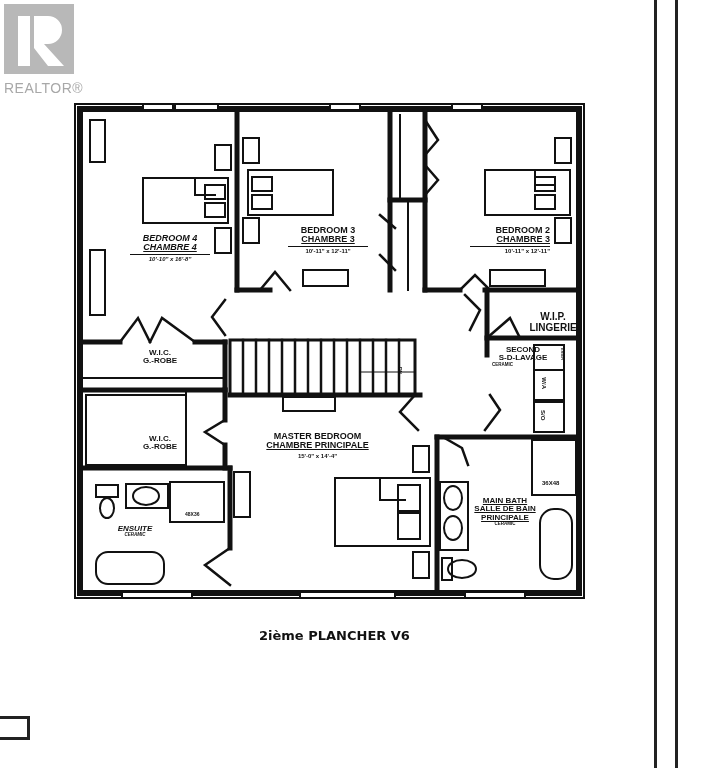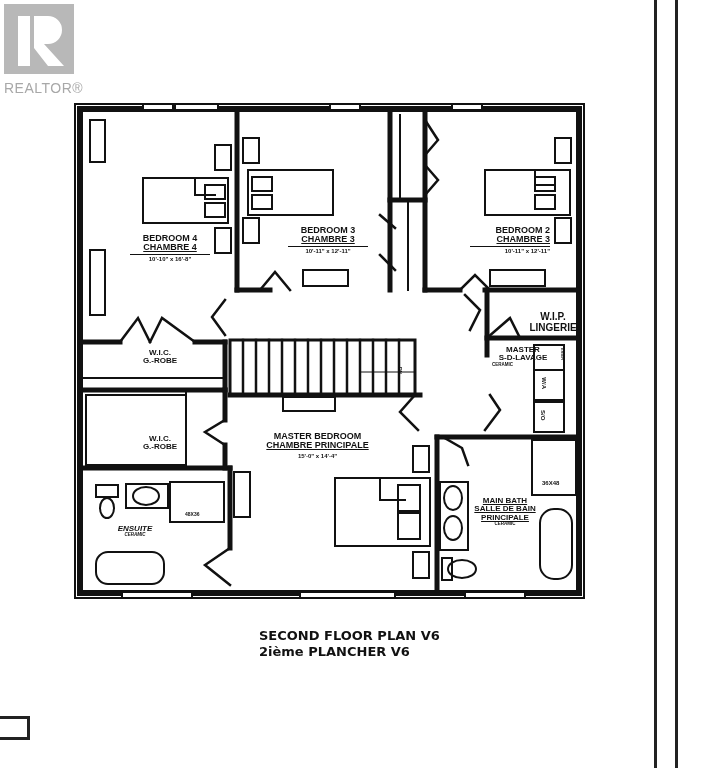--- a/index.html
+++ b/index.html
@@ -160,41 +160,41 @@
         <ellipse cx="462" cy="569" rx="14" ry="9"></ellipse>
       <rect x="532" y="440" width="44" height="55"></rect>
       <rect x="540" y="509" width="32" height="70" rx="14"></rect>
       <rect x="534" y="345" width="30" height="25"></rect>
         <rect x="534" y="370" width="30" height="30"></rect>
         <rect x="534" y="402" width="30" height="30"></rect>
     </g>
   </g>
 </svg>
 
-<div class="label" style="left:130px;top:234px;font-size:9px;width:80px;">
+<div class="label" style="left:130px;top:234px;font-size:9px;width:80px;font-style:italic;">
   <span>BEDROOM 4</span><br>
   <span class="u">CHAMBRE 4</span>
   <span class="dim">10'-10" x 16'-8"</span>
 </div>
 <div class="label" style="left:288px;top:226px;font-size:9px;width:80px;">
   <span>BEDROOM 3</span><br>
   <span class="u">CHAMBRE 3</span>
   <span class="dim">10'-11" x 12'-11"</span>
 </div>
 <div class="label" style="left:470px;top:226px;font-size:9px;width:80px;text-align:right;">
   <span>BEDROOM 2</span><br>
   <span class="u">CHAMBRE 3</span>
   <span class="dim">10'-11" x 12'-11"</span>
 </div>
 <div class="label" style="left:528px;top:312px;font-size:10px;width:50px;">
   <span>W.I.P.</span><br>
   <span>LINGERIE</span>
 </div>
 <div class="label" style="left:492px;top:346px;font-size:8px;width:62px;">
-  <span>MASTER</span><br>
+  <span>SECOND</span><br>
   <span>S-D-LAVAGE</span>
   <span class="note" style="text-align:left;">CERAMIC</span>
 </div>
 <div class="label" style="left:130px;top:349px;font-size:8px;width:60px;">
   <span>W.I.C.</span><br>
   <span>G.-ROBE</span>
 </div>
 <div class="label" style="left:130px;top:435px;font-size:8px;width:60px;">
   <span>W.I.C.</span><br>
   <span>G.-ROBE</span>
@@ -215,19 +215,18 @@
   <span class="u">PRINCIPALE</span>
   <span class="note">CERAMIC</span>
 </div>
 <div class="label" style="left:542px;top:480px;font-size:6px;">36X48</div>
 <div class="label" style="left:538px;top:380px;font-size:6px;transform:rotate(90deg);">W/A</div>
 <div class="label" style="left:538px;top:412px;font-size:6px;transform:rotate(90deg);">S/O</div>
 <div class="label" style="left:556px;top:352px;font-size:4px;transform:rotate(90deg);">EVIER</div>
 <div class="label" style="left:396px;top:368px;font-size:5px;transform:rotate(90deg);">DN</div>
 
 <div class="title">
-  <div>SECOND FLOOR PLAN V6</div>
   <div>2ième PLANCHER V6</div>
 </div>
 
 <div class="vline" style="left:654px;"></div>
 <div class="vline" style="left:675px;"></div>
 <div class="corner-box"></div>
 
 </body></html>

